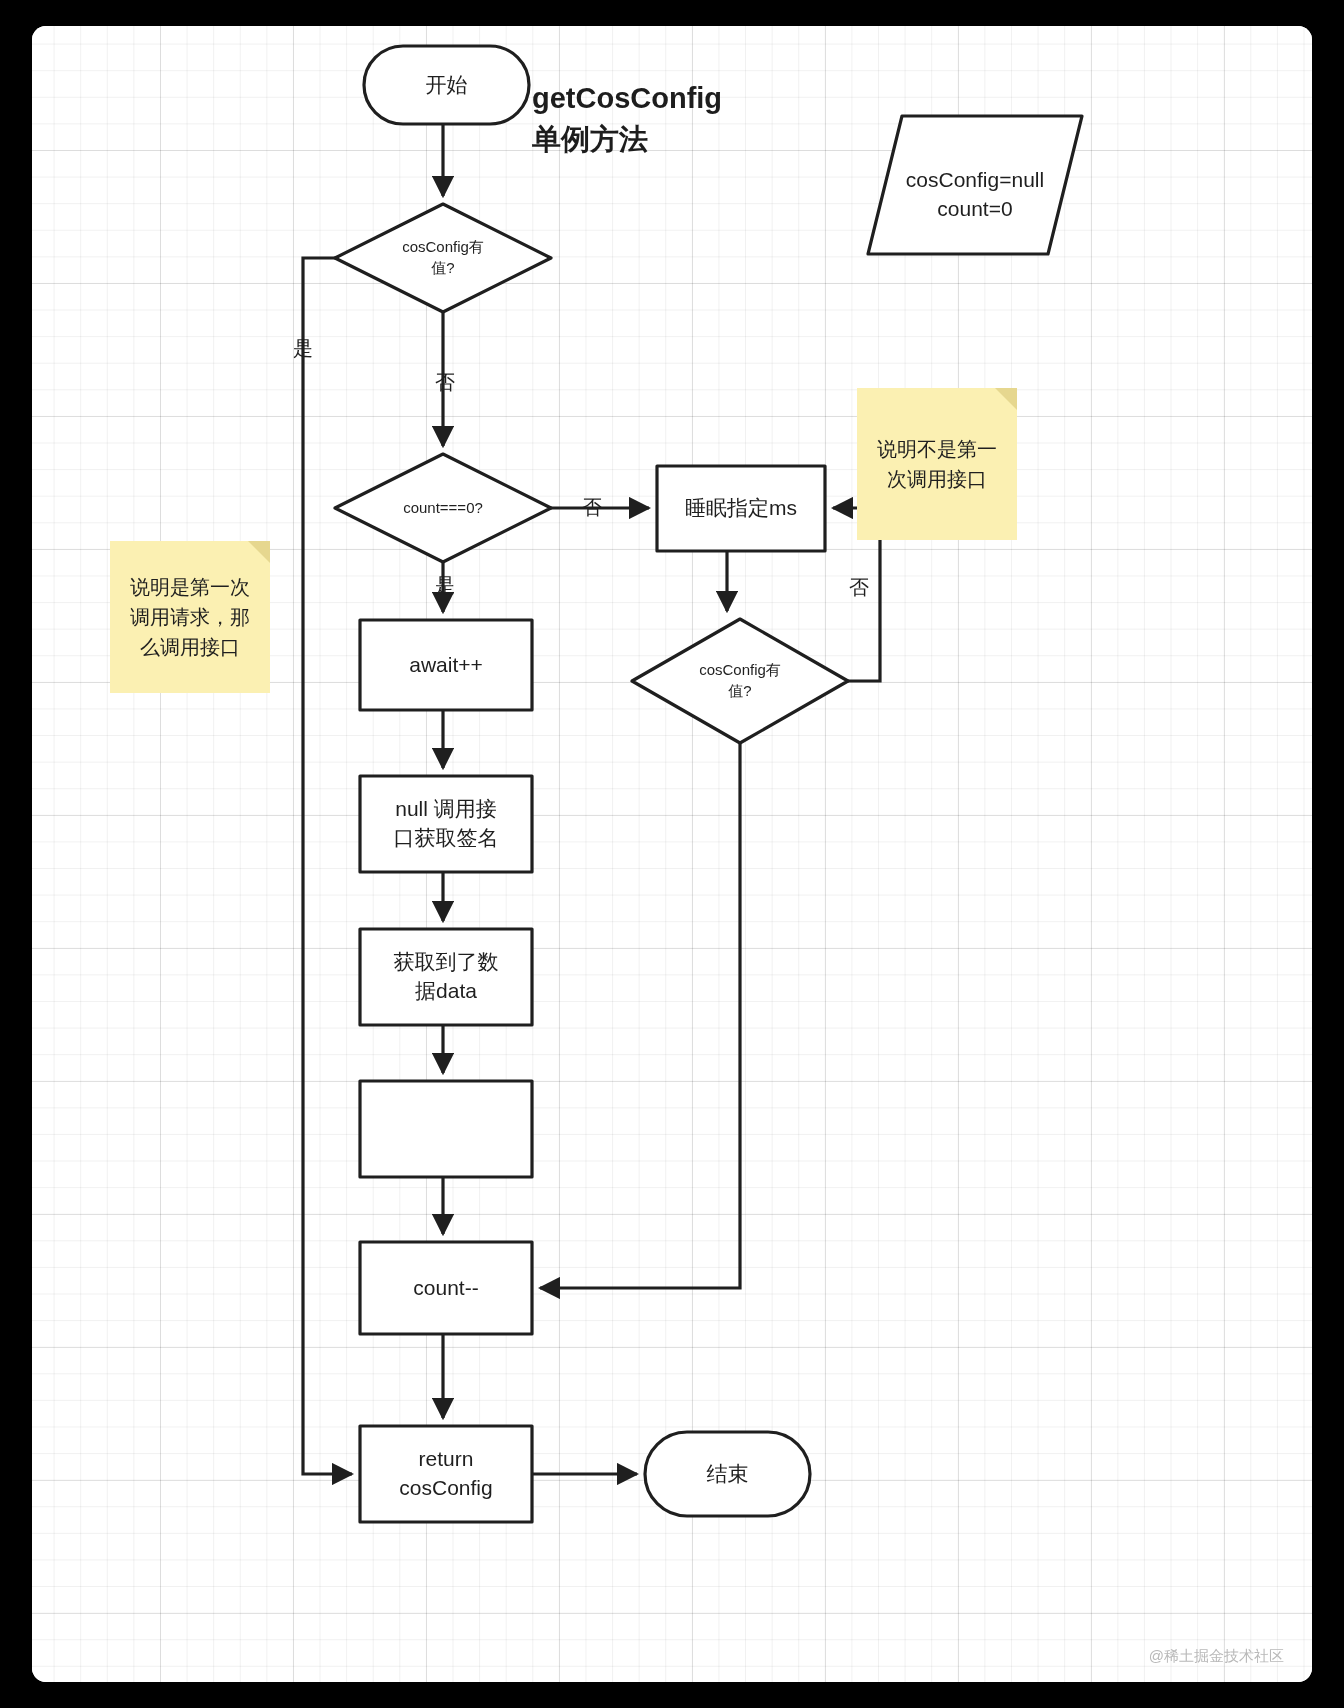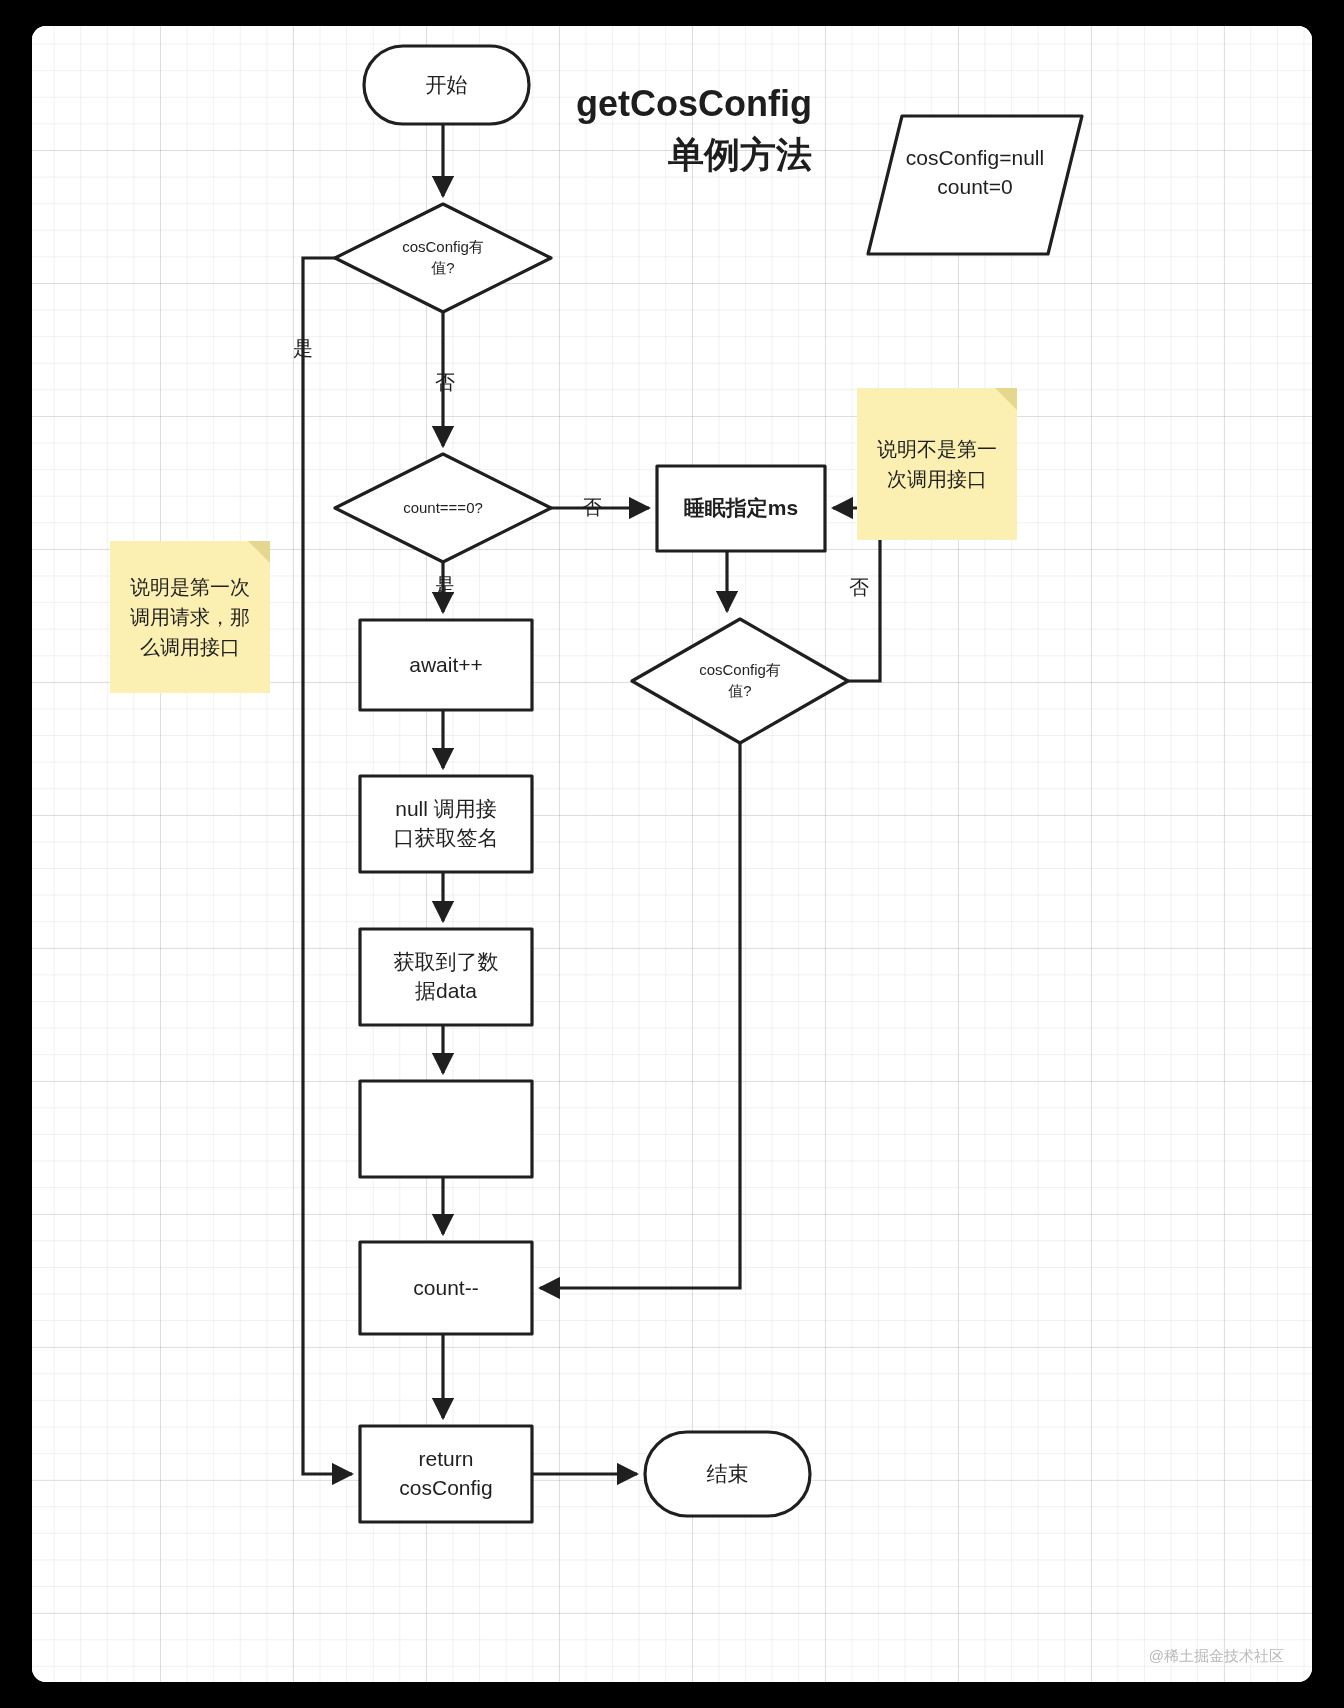--- a/index.html
+++ b/index.html
@@ -67,22 +67,22 @@
   .diamond-label { font-size: 15px; }
   .term-label  { font-size: 21px; text-align: center; }
   .edge-label  { font-size: 20px; color: #1f1f1f; }
   .para-label  { font-size: 21px; }
 
   #title {
     position: absolute;
     left: 500px;
     top: 52px;
     width: 280px;
-    text-align: right;
-    font-size: 36px;
+    text-align: left;
+    font-size: 29px;
     font-weight: bold;
     color: #1d1d1d;
     line-height: 1.42;
     white-space: pre-line;
   }
 
   .sticky {
     position: absolute;
     background: #fbf0b2;
     display: flex;
@@ -176,42 +176,42 @@
   <div id="title">getCosConfig
 单例方法</div>
 
   <div class="node-label term-label" style="left:332px;top:20px;width:165px;height:78px;">开始</div>
 
   <div class="node-label diamond-label" style="left:311px;top:188px;width:200px;height:88px;">cosConfig有
 值?</div>
 
   <div class="node-label diamond-label" style="left:311px;top:440px;width:200px;height:84px;">count===0?</div>
 
-  <div class="node-label box-label" style="left:625px;top:440px;width:168px;height:85px;font-weight:bold;">睡眠指定ms</div>
+  <div class="node-label box-label" style="left:625px;top:440px;width:168px;height:85px;">睡眠指定ms</div>
 
   <div class="node-label diamond-label" style="left:608px;top:611px;width:200px;height:88px;">cosConfig有
 值?</div>
 
   <div class="node-label box-label" style="left:328px;top:594px;width:172px;height:90px;">await++</div>
 
   <div class="node-label box-label" style="left:328px;top:750px;width:172px;height:96px;">null 调用接
 口获取签名</div>
 
   <div class="node-label box-label" style="left:328px;top:903px;width:172px;height:96px;">获取到了数
 据data</div>
 
 
   <div class="node-label box-label" style="left:328px;top:1216px;width:172px;height:92px;">count--</div>
 
   <div class="node-label box-label" style="left:328px;top:1400px;width:172px;height:96px;">return
 cosConfig</div>
 
   <div class="node-label term-label" style="left:613px;top:1406px;width:165px;height:84px;">结束</div>
 
-  <div class="node-label para-label" style="left:843px;top:78px;width:200px;height:138px;">cosConfig=null
+  <div class="node-label para-label" style="left:843px;top:100px;width:200px;height:138px;">cosConfig=null
 count=0</div>
 
   <div class="node-label edge-label" style="left:244px;top:308px;width:54px;height:30px;">是</div>
 
   <div class="node-label edge-label" style="left:386px;top:342px;width:54px;height:30px;">否</div>
 
   <div class="node-label edge-label" style="left:533px;top:467px;width:54px;height:30px;">否</div>
 
   <div class="node-label edge-label" style="left:386px;top:545px;width:54px;height:30px;">是</div>
 

